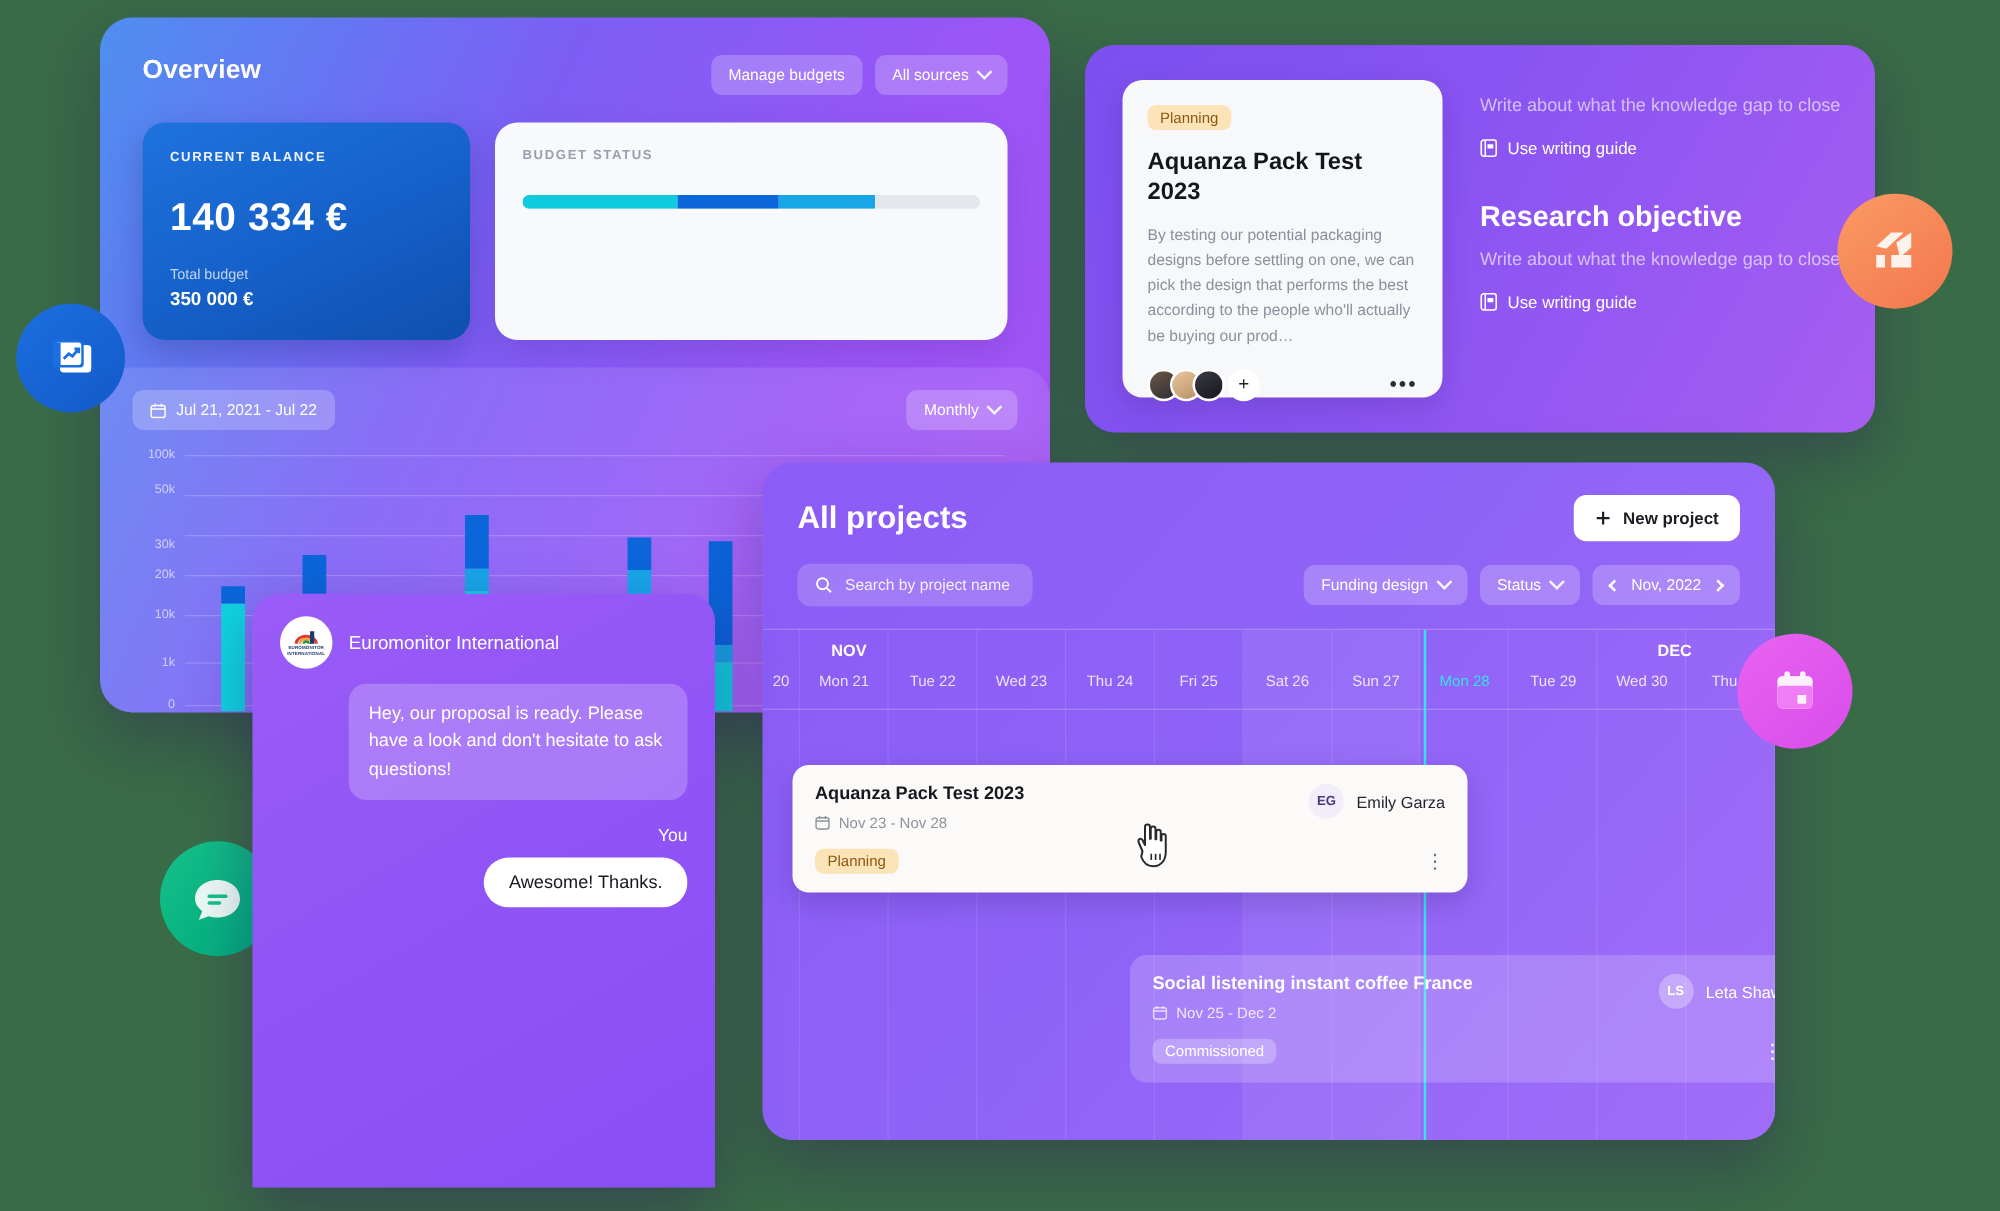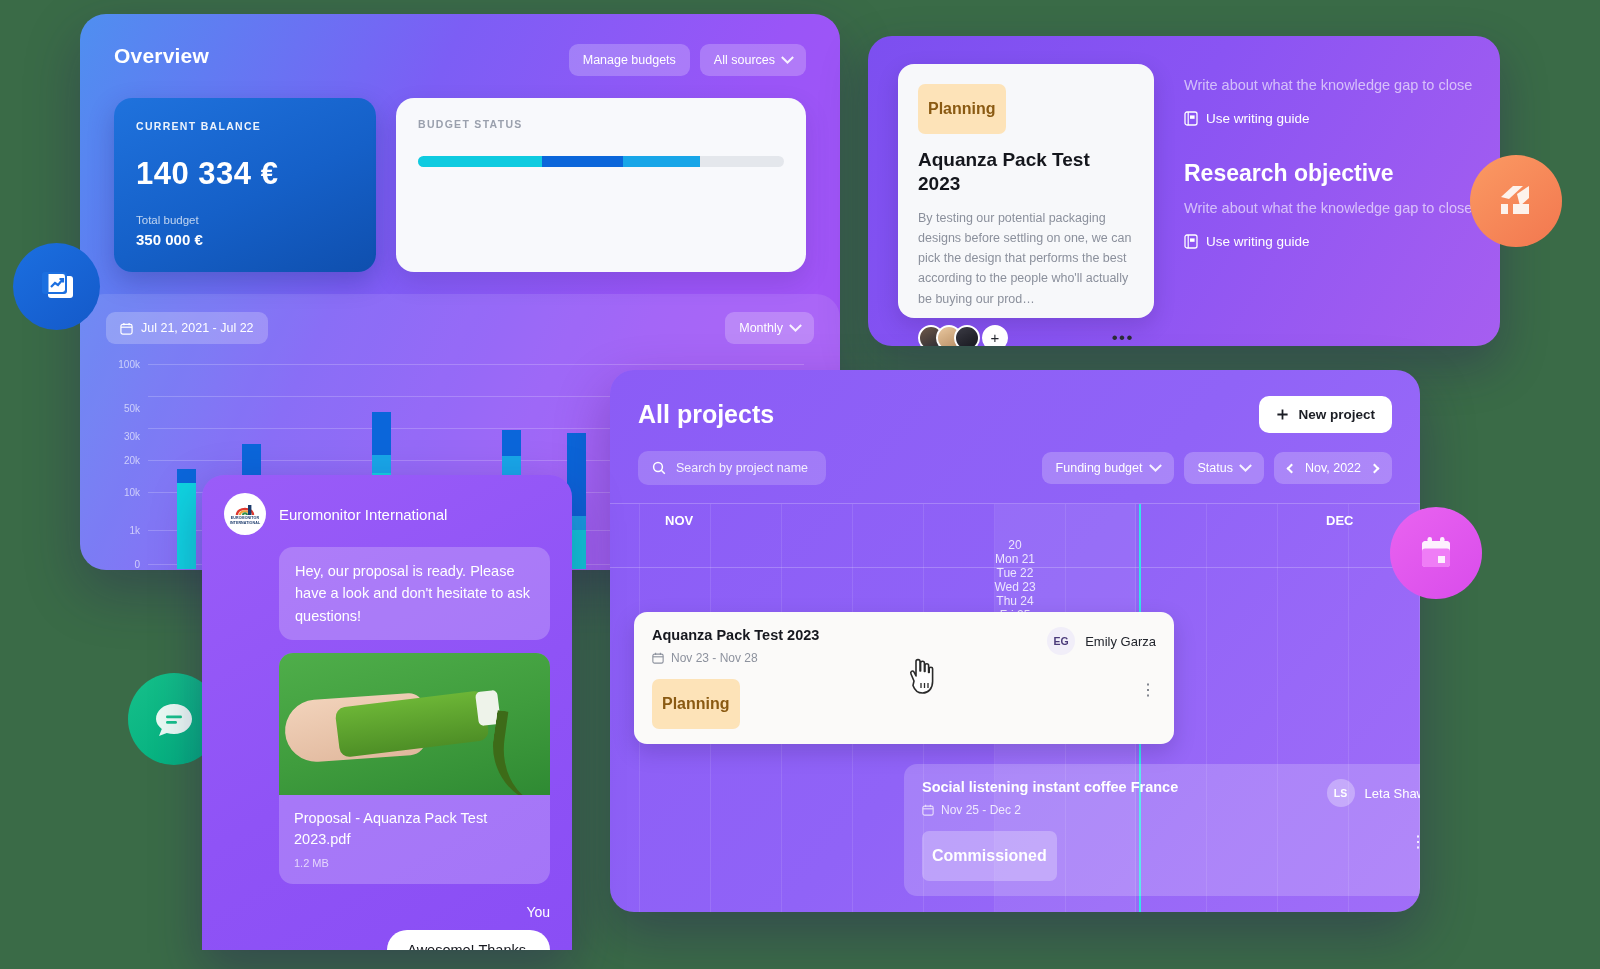--- a/index.html
+++ b/index.html
@@ -92,22 +92,22 @@
     position: absolute; left: 868px; top: 36px; width: 632px; height: 310px;
     border-radius: 24px; z-index: 20;
     background: linear-gradient(120deg,#7c4ff0 0%, #8a54f3 45%, #a65ef0 100%);
     box-shadow: 0 20px 48px rgba(40,10,90,.30);
     padding: 28px 30px; display: flex; gap: 30px; overflow: hidden;
   }
   .proj-card {
     width: 256px; background: #f7f8fa; border-radius: 16px; padding: 20px 20px 16px;
     box-shadow: 0 8px 22px rgba(30,10,70,.16); flex-shrink: 0;
   }
-  .tag { display: inline-block; font-size: 16px; border-radius: 7px; padding: 16px 10px;
-         background: #fde3b8; color: #8a5a12; font-weight: 700; }
+  .tag { display: inline-block; font-size: 12px; border-radius: 7px; padding: 3px 10px;
+         background: #fde3b8; color: #8a5a12; font-weight: 400; }
   .tag-planning { background:#fde3b8; color:#8a5a12; }
   .proj-title { font-size: 19px; font-weight: 700; color: #14161c; margin-top: 14px; line-height: 1.25; }
   .proj-body { font-size: 12.5px; line-height: 1.62; color: #8b909c; margin-top: 12px; }
   .proj-foot { display: flex; align-items: center; justify-content: space-between; margin-top: 16px; }
   .avstack { display: flex; align-items: center; }
   .av { width: 26px; height: 26px; border-radius: 50%; border: 2px solid #fff; margin-right: -8px; }
   .av1 { background: linear-gradient(150deg,#6d5848,#2b2b33); }
   .av2 { background: linear-gradient(150deg,#e8c79f,#b98e63); }
   .av3 { background: linear-gradient(150deg,#3b3b45,#16161c); }
   .avplus { width: 26px; height: 26px; border-radius: 50%; background:#fff; border:2px solid #fff;
@@ -144,21 +144,21 @@
 
   .timeline { margin-top: 18px; position: relative; height: 100%;
               border-top: 1px solid rgba(255,255,255,.22); }
   .tl-grid { position: absolute; inset: 0; display: flex; }
   .tl-col { flex: 1; border-right: 1px solid rgba(255,255,255,.10); }
   .tl-col.part { flex: .42; }
   .tl-col.shade { background: rgba(255,255,255,.07); }
   .tl-monthrow { position: relative; height: 34px; }
   .month { position: absolute; color: #fff; font-size: 13px; font-weight: 700; top: 9px; }
   .tl-days { position: relative; display: flex; height: 30px;
-             border-bottom: 1px solid rgba(255,255,255,.22); flex-direction: column; }
+             border-bottom: 1px solid rgba(255,255,255,.22); }
   .day { flex: 1; text-align: center; font-size: 12px; color: rgba(255,255,255,.82); }
   .day.part { flex: .42; }
   .day.today { color: #35e3e8; }
   .todayline { position: absolute; top: 0; bottom: 0; width: 1.5px; background: #35e3e8; z-index: 5; }
 
   .grow {
     position: absolute; border-radius: 13px; padding: 15px 18px; z-index: 6;
     display: flex; align-items: flex-start; justify-content: space-between;
   }
   .grow-white { background: #fbfaf9; box-shadow: 0 8px 22px rgba(30,10,70,.18); }
@@ -266,21 +266,21 @@
           <span>Jul 21, 2021 - Jul 22</span>
         </div>
         <div class="pill">
           <span>Monthly</span>
           <span class="chev"></span>
         </div>
       </div>
 
       <div class="plot">
         <div class="ylab" style="top:0">100k</div>
-        <div class="ylab" style="top:44px">50k</div>
+        <div class="ylab" style="top:28px">50k</div>
         <div class="ylab" style="top:72px">30k</div>
         <div class="ylab" style="top:96px">20k</div>
         <div class="ylab" style="top:128px">10k</div>
         <div class="ylab" style="top:166px">1k</div>
         <div class="ylab" style="top:200px">0</div>
 
         <div class="gline" style="top:0"></div>
         <div class="gline" style="top:32px"></div>
         <div class="gline" style="top:64px"></div>
         <div class="gline" style="top:96px"></div>
@@ -418,21 +418,21 @@
       <div class="pr-filters">
         <div class="search">
           <svg width="14" height="14" viewBox="0 0 14 14">
             <circle cx="6" cy="6" r="4.4" fill="none" stroke="#fff" stroke-width="1.5"></circle>
             <line x1="9.3" y1="9.3" x2="12.8" y2="12.8" stroke="#fff" stroke-width="1.5"></line>
           </svg>
           <span>Search by project name</span>
         </div>
         <div class="filt">
           <div class="pill">
-            <span>Funding budget</span>
+            <span>Funding design</span>
             <span class="chev"></span>
           </div>
           <div class="pill">
             <span>Status</span>
             <span class="chev"></span>
           </div>
           <div class="pill navbtn">
             <span class="arw arw-l"></span>
             <span>Nov, 2022</span>
             <span class="arw arw-r"></span>
@@ -540,32 +540,20 @@
           <rect x="14" y="2" width="3.4" height="10" fill="#1b3a6b"></rect>
         </svg>
         <div class="logo-txt">EUROMONITOR</div>
         <div class="logo-txt">INTERNATIONAL</div>
       </div>
       <div class="chat-name">Euromonitor International</div>
     </div>
 
     <div class="bubble">Hey, our proposal is ready. Please have a look and don't hesitate to ask questions!</div>
 
-    <div class="attach">
-      <div class="thumb">
-        <div class="hand"></div>
-        <div class="bottle"></div>
-        <div class="bcap"></div>
-        <div class="pour"></div>
-      </div>
-      <div class="att-body">
-        <div class="att-name">Proposal - Aquanza Pack Test 2023.pdf</div>
-        <div class="att-size">1.2 MB</div>
-      </div>
-    </div>
 
     <div class="you">You</div>
     <div style="overflow:hidden">
       <div class="bubble-you">Awesome! Thanks.</div>
     </div>
   </div>
 
   <div class="fab fab-report">
     <svg width="42" height="40" viewBox="0 0 42 40">
       <rect x="12" y="9" width="25" height="22" rx="3" fill="#fff"></rect>

